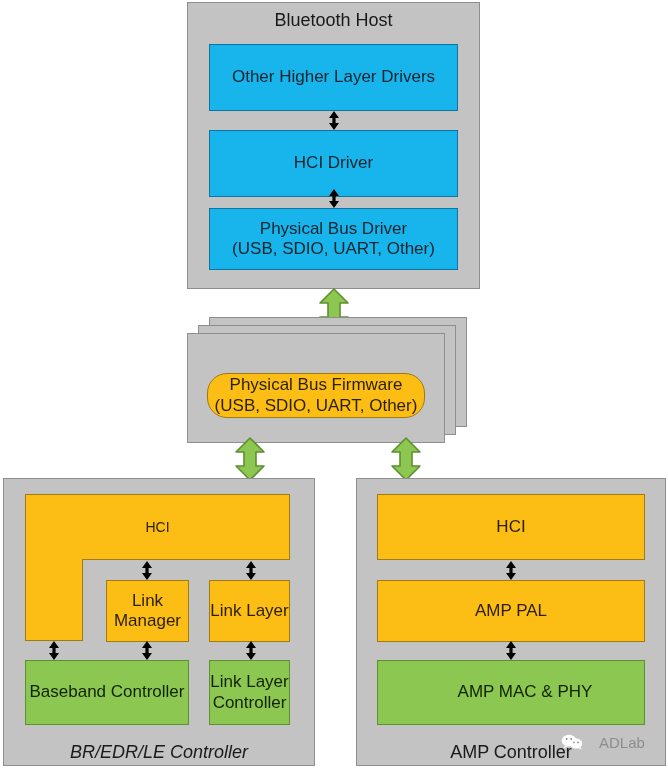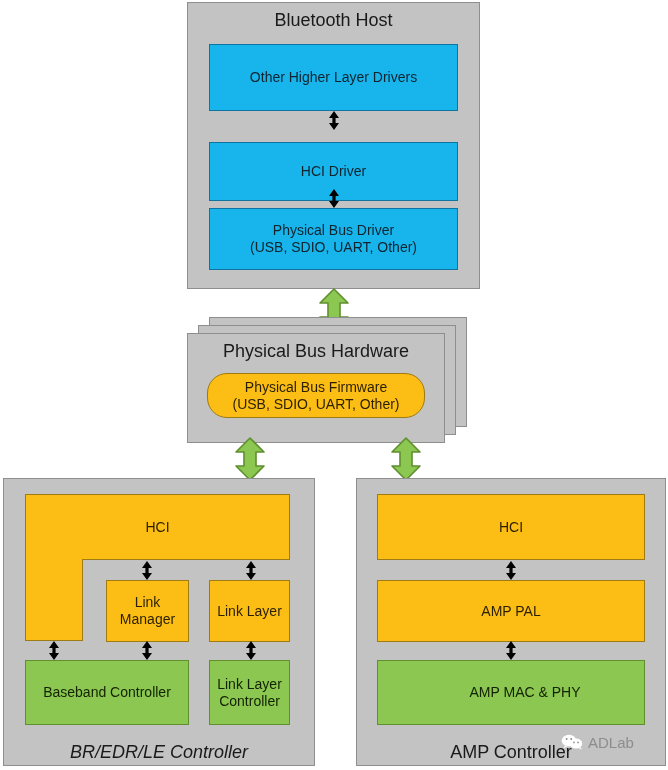--- a/index.html
+++ b/index.html
@@ -36,21 +36,21 @@
   }
   .box {
     position: absolute;
     box-sizing: border-box;
     display: flex;
     align-items: center;
     justify-content: center;
     text-align: center;
     line-height: 1.18;
     color: #1a1a1a;
-    font-size: 14px;
+    font-size: 17px;
   }
   .box-blue {
     background: #18b4ec;
     border: 1px solid #1074a0;
     color: #10242e;
   }
   .box-orange {
     background: #fcbe15;
     border: 1px solid #a07a12;
     color: #2a1f00;
@@ -102,21 +102,21 @@
 
   
   .arrow-grn { position: absolute; }
   .arrow-grn svg { display: block; }
 
   
   .watermark {
     position: absolute;
     display: flex;
     align-items: flex-end;
-    gap: 5px;
+    gap: 16px;
     color: #8d8d8d;
     font-size: 15px;
     user-select: none;
   }
   .wechat-glyph { display: block; }
 </style>
 </head>
 <body>
 
 <div id="stage">
@@ -127,21 +127,21 @@
   <div class="box box-blue" style="left:209px; top:44px; width:249px; height:67px;">
     <span>Other Higher Layer Drivers</span>
   </div>
 
   <div class="arrow-blk" style="left:327px; top:111px; height:19px;">
     <svg width="14" height="19" viewBox="0 0 14 19">
       <path d="M7 0 L12 7 L8.6 7 L8.6 12 L12 12 L7 19 L2 12 L5.4 12 L5.4 7 L2 7 Z" fill="#000000"></path>
     </svg>
   </div>
 
-  <div class="box box-blue" style="left:209px; top:142px; width:249px; height:59px;">
+  <div class="box box-blue" style="left:209px; top:130px; width:249px; height:67px;">
     <span>HCI Driver</span>
   </div>
 
   <div class="arrow-blk" style="left:327px; top:189px; height:19px;">
     <svg width="14" height="19" viewBox="0 0 14 19">
       <path d="M7 0 L12 7 L8.6 7 L8.6 12 L12 12 L7 19 L2 12 L5.4 12 L5.4 7 L2 7 Z" fill="#000000"></path>
     </svg>
   </div>
 
   <div class="box box-blue" style="left:209px; top:208px; width:249px; height:62px; flex-direction:column;">
@@ -151,21 +151,20 @@
 
   <div class="arrow-grn" style="left:318px; top:288px; width:32px; height:44px;">
     <svg width="32" height="44" viewBox="0 0 32 44">
       <path d="M16 1 L30 15 L22 15 L22 29 L30 29 L16 43 L2 29 L10 29 L10 15 L2 15 Z" fill="#8bc751" stroke="#5f8f2e" stroke-width="1.6" stroke-linejoin="round"></path>
     </svg>
   </div>
 
   <div class="card-ghost" style="left:209px; top:317px; width:258px; height:110px;"></div>
   <div class="card-ghost" style="left:198px; top:325px; width:258px; height:110px;"></div>
   <div class="panel" style="left:187px; top:333px; width:258px; height:110px;"></div>
-  <div class="panel-title" style="left:187px; top:341px; width:258px;">Physical Bus Hardware</div>
 
   <div class="box box-orange" style="left:207px; top:373px; width:218px; height:45px; flex-direction:column;border-radius:20px;">
     <span>Physical Bus Firmware</span>
     <span>(USB, SDIO, UART, Other)</span>
   </div>
 
   <div class="arrow-grn" style="left:234px; top:437px; width:32px; height:44px;">
     <svg width="32" height="44" viewBox="0 0 32 44">
       <path d="M16 1 L30 15 L22 15 L22 29 L30 29 L16 43 L2 29 L10 29 L10 15 L2 15 Z" fill="#8bc751" stroke="#5f8f2e" stroke-width="1.6" stroke-linejoin="round"></path>
     </svg>

